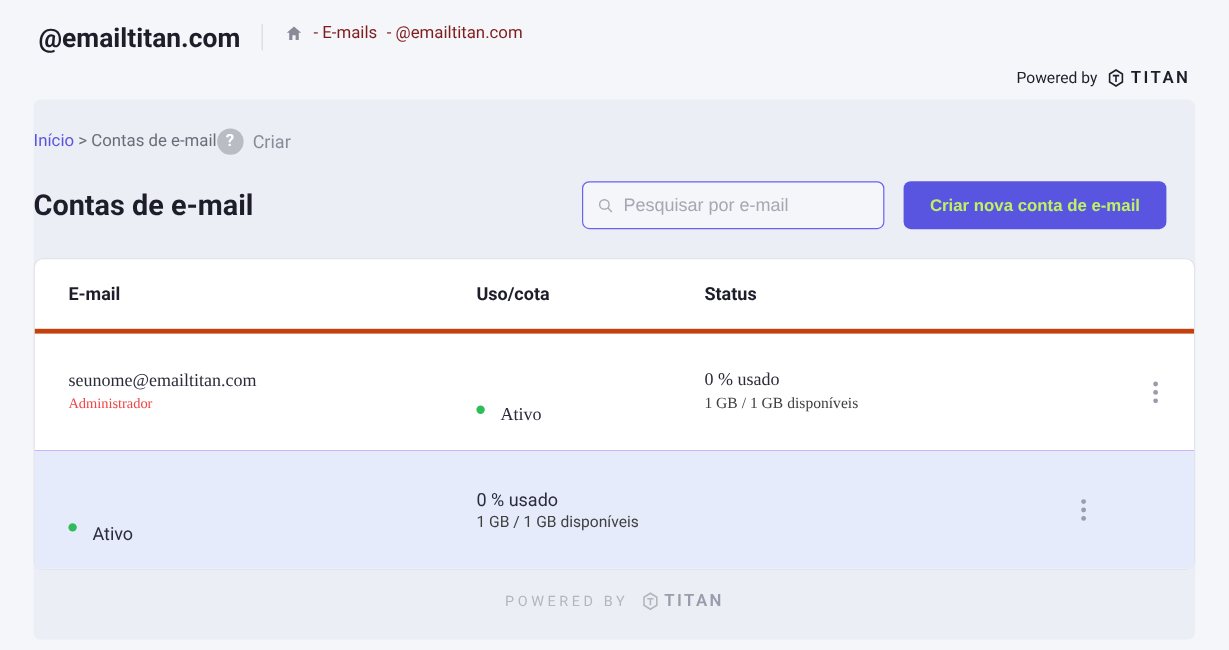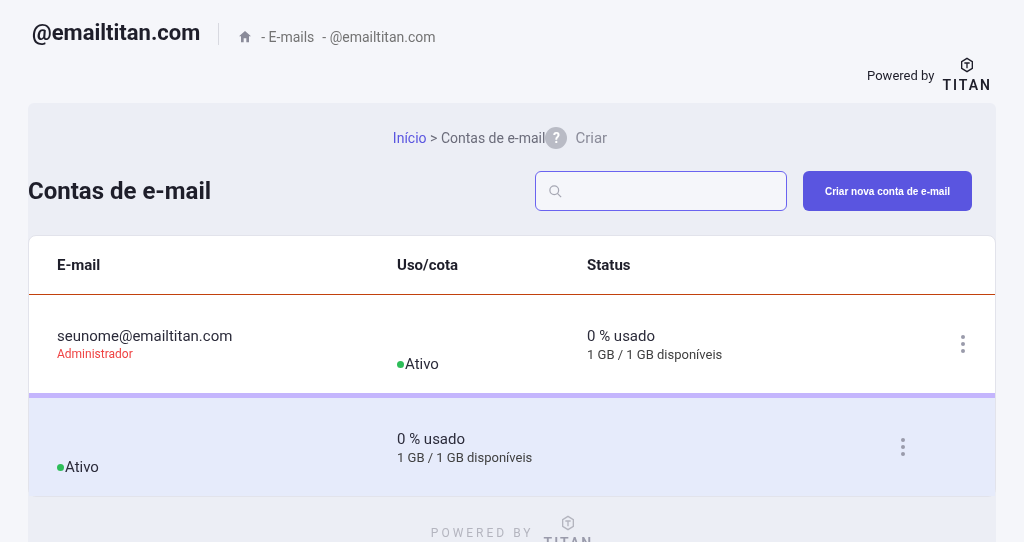--- a/index.html
+++ b/index.html
@@ -6,70 +6,69 @@
   body {
     font-family: -apple-system, BlinkMacSystemFont, "Segoe UI", Roboto, Helvetica, Arial, sans-serif;
     background: #f5f6fa;
     color: #2b2b3a;
     width: 1024px;
     height: 542px;
     overflow: hidden;
   }
   .topbar {
     display: flex;
-    align-items: flex-end;
+    align-items: flex-start;
     padding: 20px 32px 8px 32px;
   }
   .domain-title {
     font-size: 22px;
     font-weight: 700;
     color: #1e1e2a;
   }
   .divider {
     width: 1px;
     height: 22px;
     background: #d8d9e0;
     margin: 0 18px;
   }
   .crumbs {
     display: flex;
     align-items: center;
     gap: 8px;
-    color: #737373;
+    color: #7f1d1d;
     font-size: 14px;
   }
   .home-icon { fill: #8a8b99; }
   .powered-row {
     display: flex;
     justify-content: flex-end;
     padding: 4px 32px 10px 32px;
     align-items: center;
     gap: 8px;
     font-size: 13px;
     color: #1e1e2a;
   }
   .titan-logo {
     display: inline-flex;
     align-items: center;
     gap: 4px;
     font-weight: 600;
     letter-spacing: 2px;
     font-size: 14px;
-    flex-direction: column;
   }
   .titan-mark { width: 16px; height: 16px; }
   .panel {
     background: #eceef5;
     margin: 0 28px 16px 28px;
     border-radius: 6px;
     padding: 24px 0 24px 0;
   }
   .panel-head {
     display: flex;
-    justify-content: center;
+    justify-content: flex-start;
     align-items: center;
     padding: 0 24px 8px 0;
   }
   .breadcrumb {
     font-size: 14px;
     color: #6b6c7a;
     padding-left: 0;
   }
   .breadcrumb .bc-start { color: #5a55e0; }
   .help {
@@ -115,62 +114,61 @@
     background: transparent;
     outline: none;
     font-size: 15px;
     color: #8a8b99;
     width: 100%;
   }
   .search-box input::placeholder { color: #a6a7b3; }
   .search-icon { width: 15px; height: 15px; stroke: #a6a7b3; fill: none; stroke-width: 2; }
   .primary-btn {
     background: #5a55e0;
-    color: #ffffff;
+    color: #bef264;
     border: none;
     border-radius: 6px;
     height: 40px;
     padding: 0 22px;
-    font-size: 10px;
+    font-size: 14px;
     font-weight: 600;
     cursor: pointer;
   }
   .card {
     background: #fff;
     border: 1px solid #e2e3eb;
     border-radius: 8px;
     margin: 0 0 0 0;
   }
   .table-header, .table-row {
     display: grid;
     grid-template-columns: 340px 190px 1fr 60px;
     align-items: center;
     padding: 20px 28px;
   }
   .table-header {
     font-weight: 700;
     font-size: 15px;
     color: #1e1e2a;
-    border-bottom: 1px solid #c2410c;
+    border-bottom: 4px solid #c2410c;
   }
   .table-row {
     font-size: 15px;
     color: #2b2b3a;
   }
   .row-highlight { background: #e6ebfb; }
-  .row-border { border-bottom: 5px solid #c4b5fd; }
+  .row-border { border-bottom: 1px solid #c4b5fd; font-family: Liberation Serif, serif; }
   .email-cell .sub {
     font-size: 12px;
     color: #ef4444;
     margin-top: 2px;
   }
   .status-cell {
     display: flex;
-    align-items: center;
-    gap: 1px;
+    gap: 13px;
     margin-top: 40px;
   }
   .dot {
     width: 7px; height: 7px; border-radius: 50%;
     background: #2ebd59;
   }
   .usage-cell .sub {
     font-size: 13px;
     color: #404040;
     margin-top: 2px;
@@ -245,20 +243,21 @@
     </div>
   </div>
 
   <div class="panel-title-row">
     <div class="page-title">Contas de e-mail</div>
     <div class="search-box">
       <svg class="search-icon" viewBox="0 0 24 24">
           <circle cx="10" cy="10" r="7"></circle>
           <line x1="21" y1="21" x2="15" y2="15"></line>
         </svg>
+      <input type="text" placeholder="Pesquisar por e-mail" style="">
     </div>
     <button class="primary-btn">Criar nova conta de e-mail</button>
   </div>
 
   <div class="card">
     <div class="table-header">
       <div>E-mail</div>
       <div>Uso/cota</div>
       <div>Status</div>
       <div></div>

